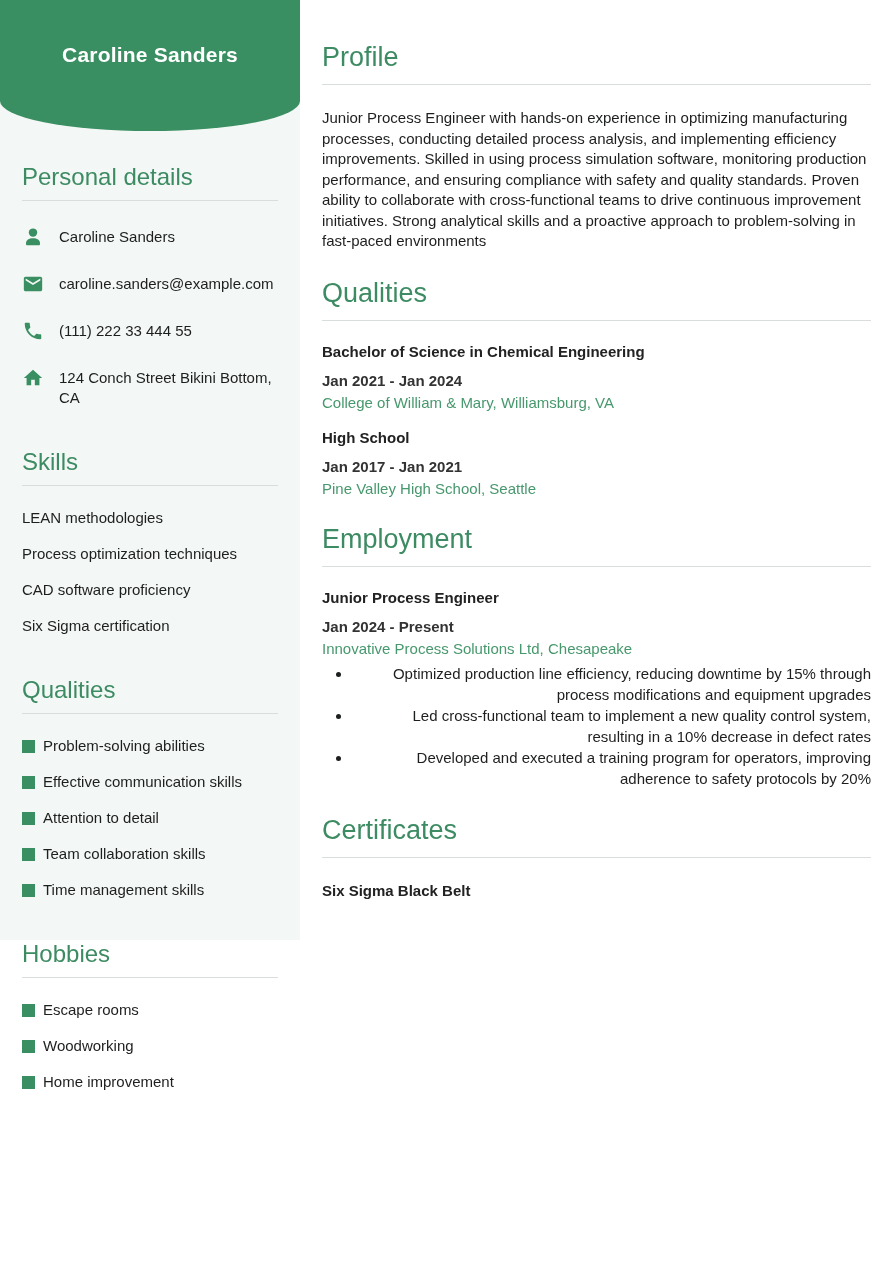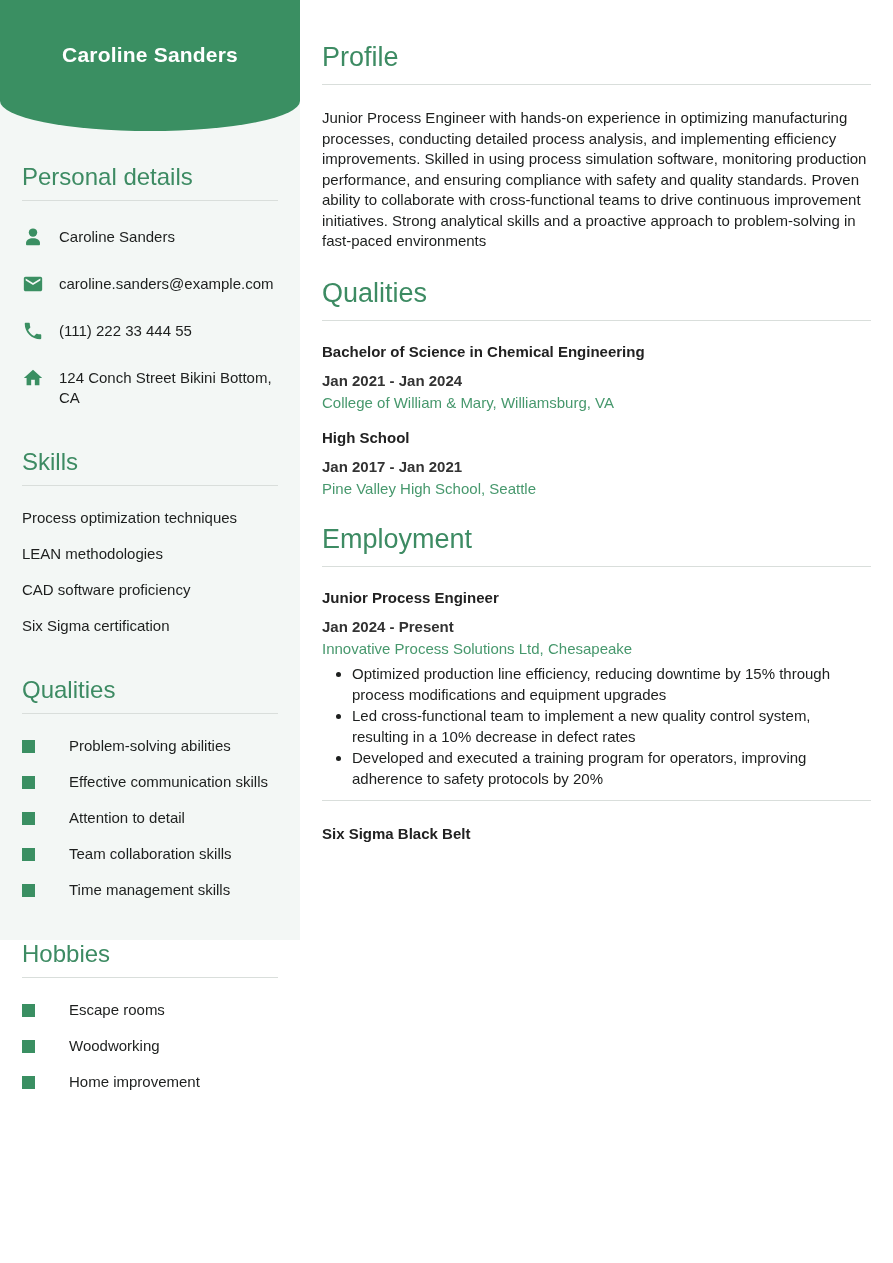--- a/index.html
+++ b/index.html
@@ -43,21 +43,21 @@
     margin-top:32px;
   }
   .side-title.gap{margin-top:40px;}
   .rule{border:none;border-top:1px solid var(--divider);margin-top:9px;}
   .pd-row{display:flex;align-items:flex-start;gap:15px;margin-top:25px;}
   .pd-row .icon{flex:0 0 22px;height:22px;}
   .pd-row .icon svg{width:22px;height:22px;fill:var(--accent);display:block;}
   .pd-text{font-size:15px;line-height:20px;padding-top:1px;}
   .plain-list .plain-item{font-size:15px;line-height:20px;margin-top:16px;}
   .plain-list .plain-item:first-of-type{margin-top:22px;}
-  .sq-row{display:flex;align-items:center;gap:34px;margin-top:16px;}
+  .sq-row{display:flex;align-items:center;gap:8px;margin-top:16px;}
   .sq-row:first-of-type{margin-top:22px;}
   .sq{width:13px;height:13px;background:var(--accent);flex:0 0 13px;}
   .sq-label{font-size:15px;line-height:20px;}
   
   .main{
     position:absolute;left:300px;top:0;right:0;height:963px;
     padding:0 22px;
     background:#ffffff;
   }
   .main-title{
@@ -71,21 +71,21 @@
     margin-top:23px;
     font-size:15px;line-height:20.5px;
     color:var(--text);
   }
   .entry{margin-top:22px;}
   .entry + .entry{margin-top:17px;}
   .entry-head{display:flex;justify-content:space-between;align-items:baseline;gap:12px;flex-direction:column;}
   .entry-title{font-size:15px;font-weight:bold;color:#222;}
   .entry-dates{font-size:15px;font-weight:bold;color:#333;white-space:nowrap;}
   .entry-sub{font-size:15px;color:var(--subtext);margin-top:4px;line-height:19px;}
-  .entry-bullets{margin:5px 0 0 8px;padding-left:22px;}
+  .entry-bullets{margin:5px 0 0 8px;padding-left:22px;text-align:right;}
   .entry-bullets li{font-size:15px;line-height:21px;color:var(--text);}
   .cert-item{margin-top:24px;font-size:15px;font-weight:bold;color:#222;}
 </style>
 </head>
 <body>
 
 <aside class="sidebar">
   <div class="sidebar-header">
     <div class="person-name">Caroline Sanders</div>
   </div>
@@ -128,22 +128,22 @@
         <svg viewBox="0 0 24 24">
             <path d="M10 20v-6h4v6h5v-8h3L12 3 2 12h3v8z"></path>
           </svg>
       </span>
       <span class="pd-text">124 Conch Street Bikini Bottom, CA</span>
     </div>
 
     <h2 class="side-title gap">Skills</h2>
     <hr class="rule">
     <div class="plain-list">
+      <div class="plain-item">LEAN methodologies</div>
       <div class="plain-item">Process optimization techniques</div>
-      <div class="plain-item">LEAN methodologies</div>
       <div class="plain-item">CAD software proficiency</div>
       <div class="plain-item">Six Sigma certification</div>
     </div>
 
     <h2 class="side-title gap">Qualities</h2>
     <hr class="rule">
     <div>
       <div class="sq-row">
           <span class="sq"></span>
           <span class="sq-label">Problem-solving abilities</span>
@@ -220,16 +220,17 @@
       <span class="entry-dates">Jan 2024 - Present</span>
     </div>
     <div class="entry-sub">Innovative Process Solutions Ltd, Chesapeake</div>
     <ul class="entry-bullets">
       <li>Optimized production line efficiency, reducing downtime by 15% through process modifications and equipment upgrades</li>
       <li>Led cross-functional team to implement a new quality control system, resulting in a 10% decrease in defect rates</li>
       <li>Developed and executed a training program for operators, improving adherence to safety protocols by 20%</li>
     </ul>
   </div>
 
+  <h2 class="main-title">Certificates</h2>
   <hr class="rule">
   <div class="cert-item">Six Sigma Black Belt</div>
 
 </main>
 
 </body></html>

